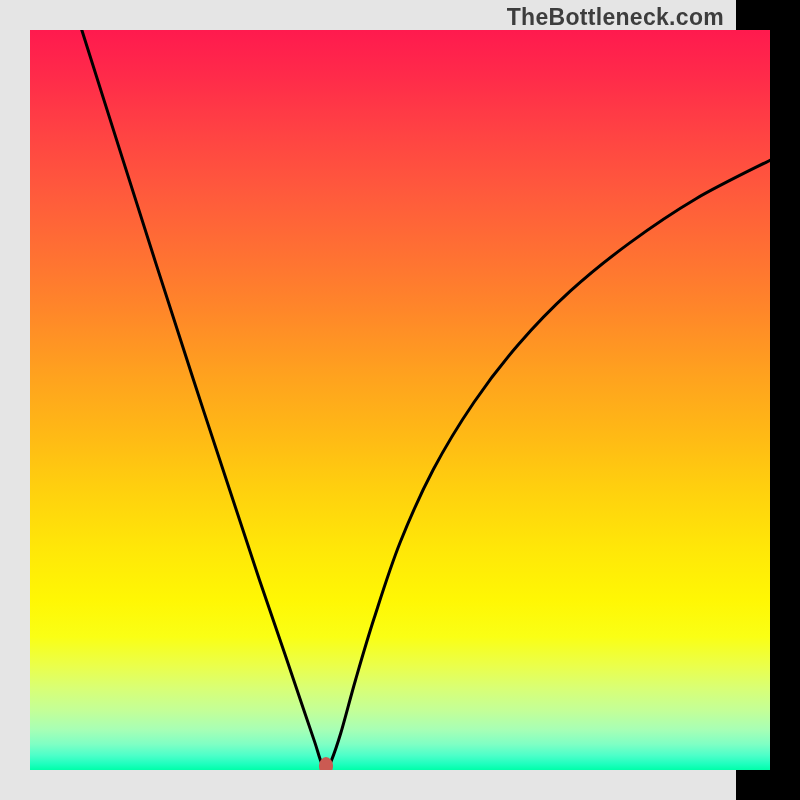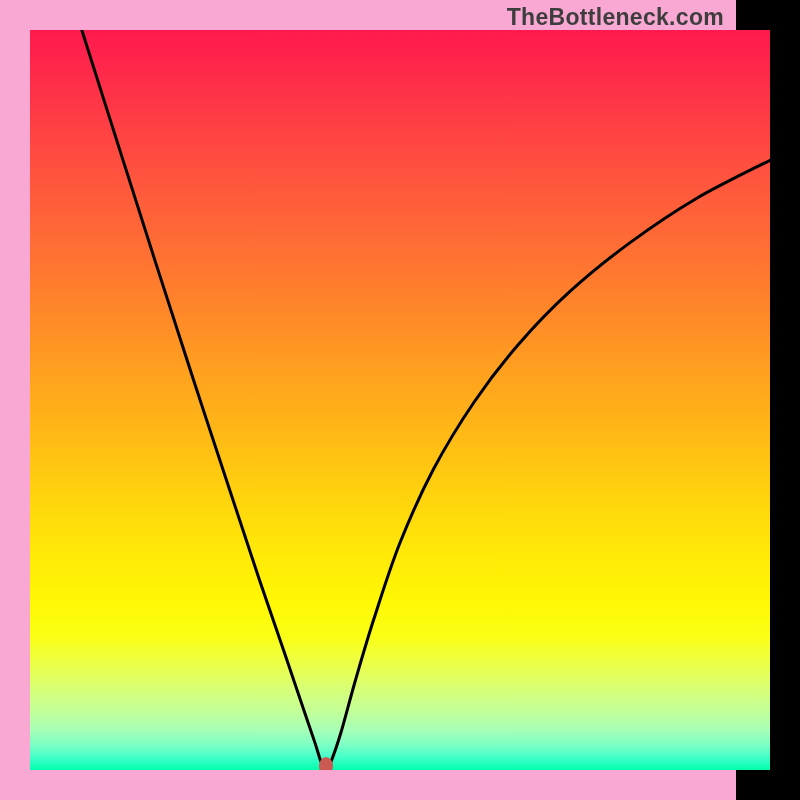--- a/index.html
+++ b/index.html
@@ -8,21 +8,21 @@
     width: 800px;
     height: 800px;
     background: #000;
     overflow: hidden;
     font-family: Arial, Helvetica, sans-serif;
   }
   .frame {
     position: relative;
     width: 736px;
     height: 800px;
-    background: #f9a8d4;
+    background: #e5e5e5;
   }
   .watermark {
     position: absolute;
     top: 4px;
     right: 12px;
     color: #3d3d3d;
     font-size: 23px;
     font-weight: 600;
     letter-spacing: 0.3px;
     z-index: 5;

